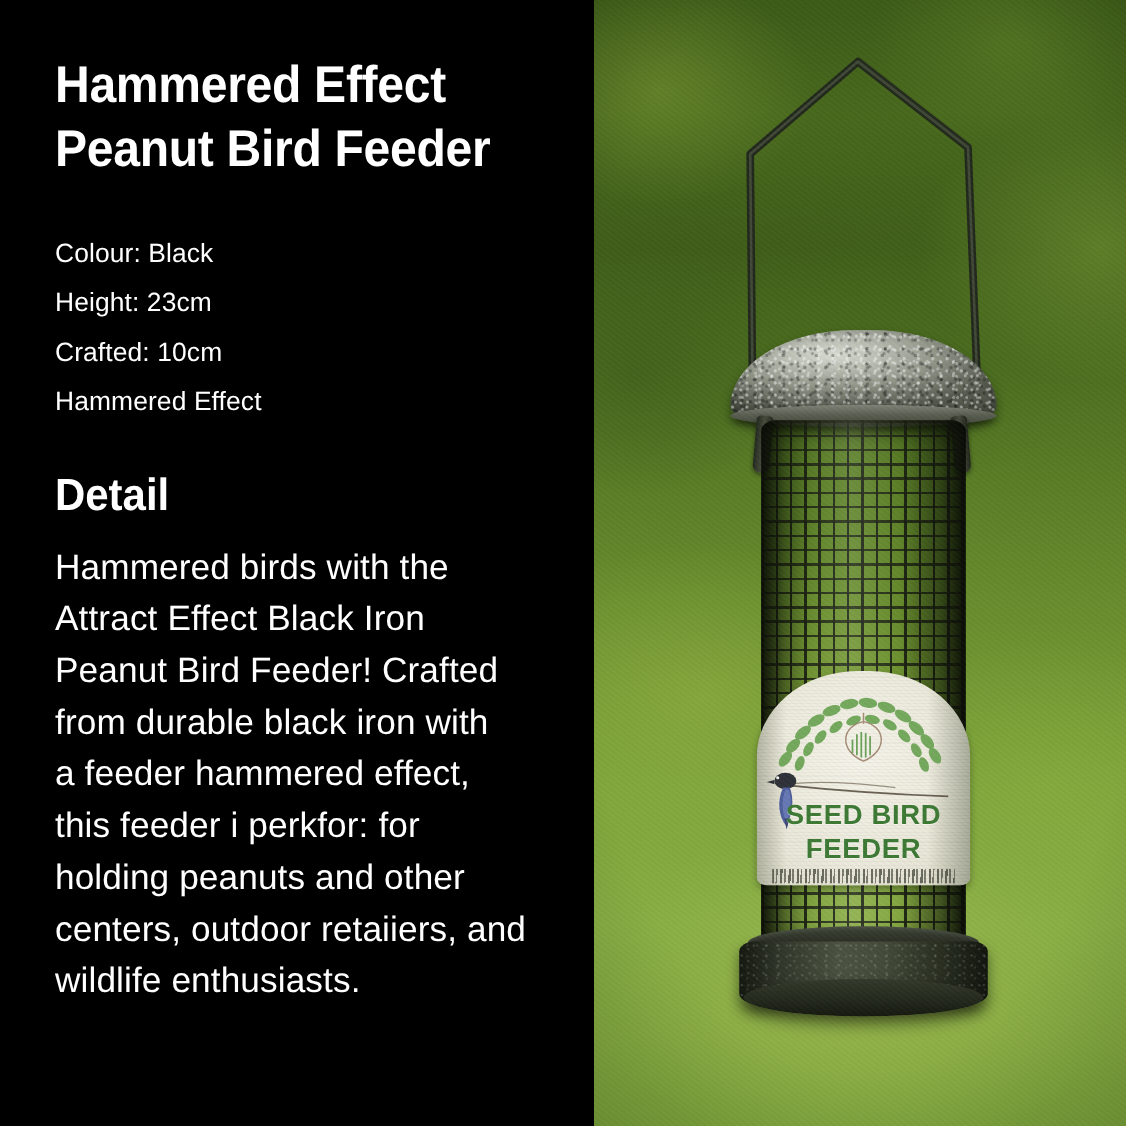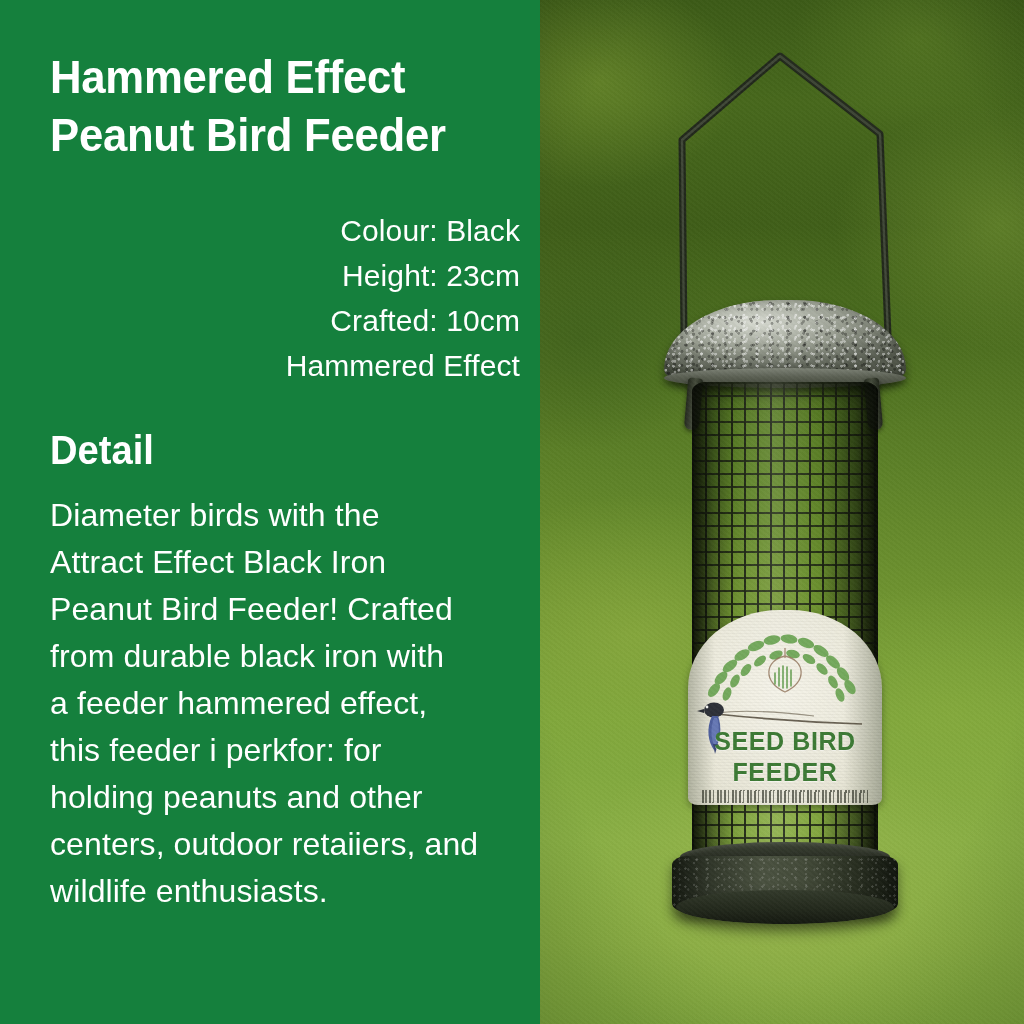--- a/index.html
+++ b/index.html
@@ -6,39 +6,38 @@
   body{
     width:1024px;height:1024px;overflow:hidden;
     font-family:"Liberation Sans",sans-serif;
     background:#10818E;
   }
   .canvas{position:relative;width:1024px;height:1024px;overflow:hidden;}
 
   
   .panel{
     position:absolute;left:0;top:0;width:540px;height:1024px;
-    background:#15803d;z-index:5;
+    background:#000000;z-index:5;
   }
   .panel-inner{position:absolute;left:50px;top:0;width:470px;}
 
   .title{
     margin:0;padding-top:48px;
     font-family:"Liberation Sans Narrow","Liberation Sans",sans-serif;
     font-weight:700;font-size:47px;line-height:58px;
     letter-spacing:-0.3px;
     color:#ffffff;
     transform:scaleX(0.93);transform-origin:left center;
   }
   .title span{display:block;}
 
   .specs{margin:0;padding:0;list-style:none;padding-top:44px;}
   .specs li{
-    font-size:30px;line-height:45px;color:#ffffff;font-weight:400;
+    font-size:24px;line-height:45px;color:#ffffff;font-weight:400;
     letter-spacing:0.1px;
-    text-align:right;
   }
 
   .detail-head{
     margin:0;padding-top:38px;
     font-family:"Liberation Sans Narrow","Liberation Sans",sans-serif;
     font-weight:700;font-size:41px;line-height:48px;color:#ffffff;
     transform:scaleX(0.93);transform-origin:left center;
   }
 
   .body-copy{margin:0;padding-top:18px;}
@@ -234,21 +233,21 @@
       <ul class="specs">
         <li>Colour: Black</li>
         <li>Height: 23cm</li>
         <li>Crafted: 10cm</li>
         <li>Hammered Effect</li>
       </ul>
 
       <h2 class="detail-head">Detail</h2>
 
       <div class="body-copy">
-        <span>Diameter birds with the</span>
+        <span>Hammered birds with the</span>
         <span>Attract Effect Black Iron</span>
         <span>Peanut Bird Feeder! Crafted</span>
         <span>from durable black iron with</span>
         <span>a feeder hammered effect,</span>
         <span>this feeder i perkfor: for</span>
         <span>holding peanuts and other</span>
         <span>centers, outdoor retaiiers, and</span>
         <span>wildlife enthusiasts.</span>
       </div>
 

